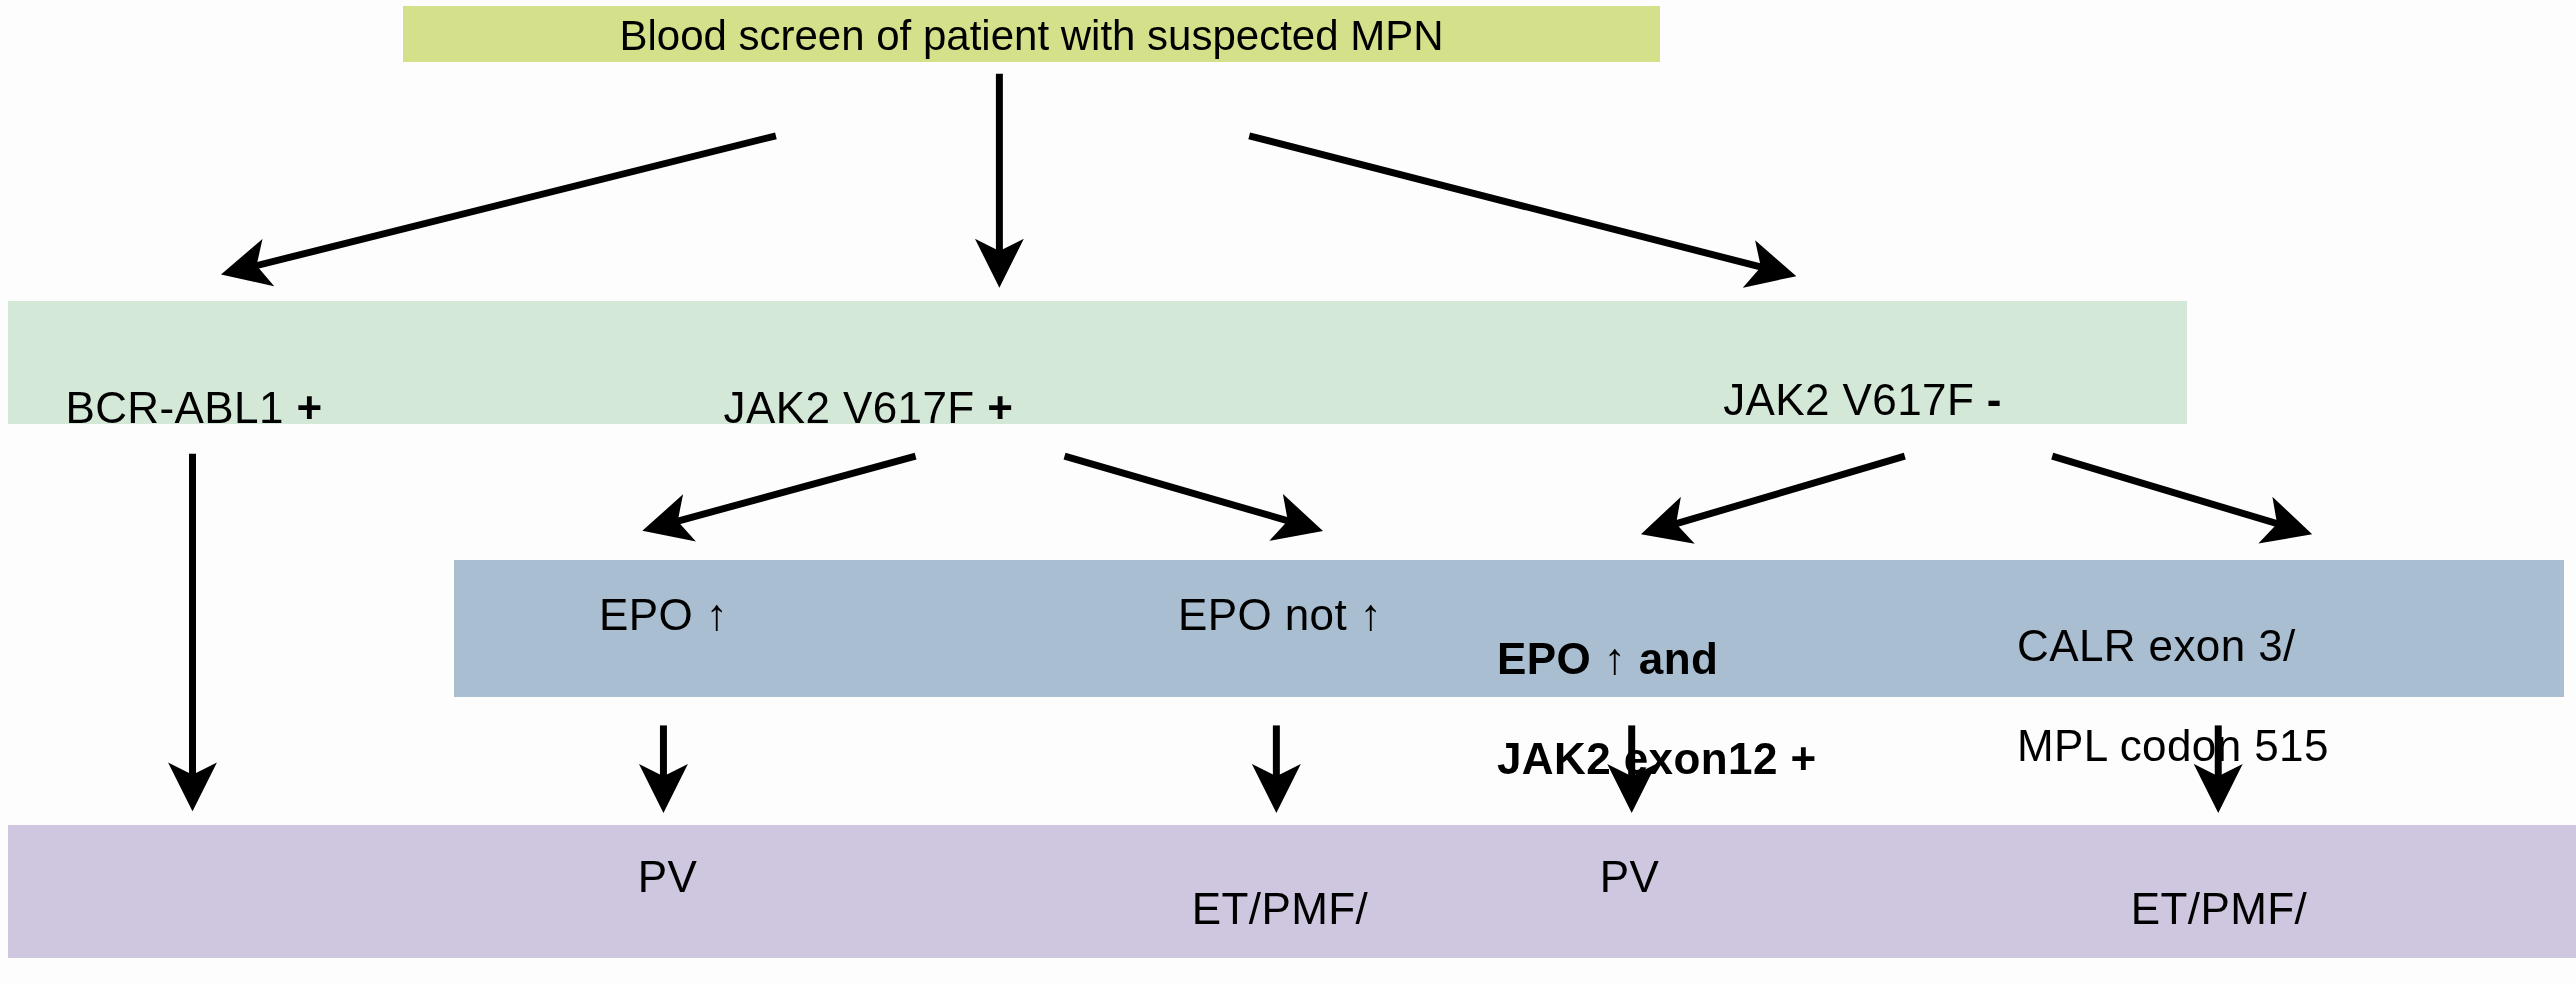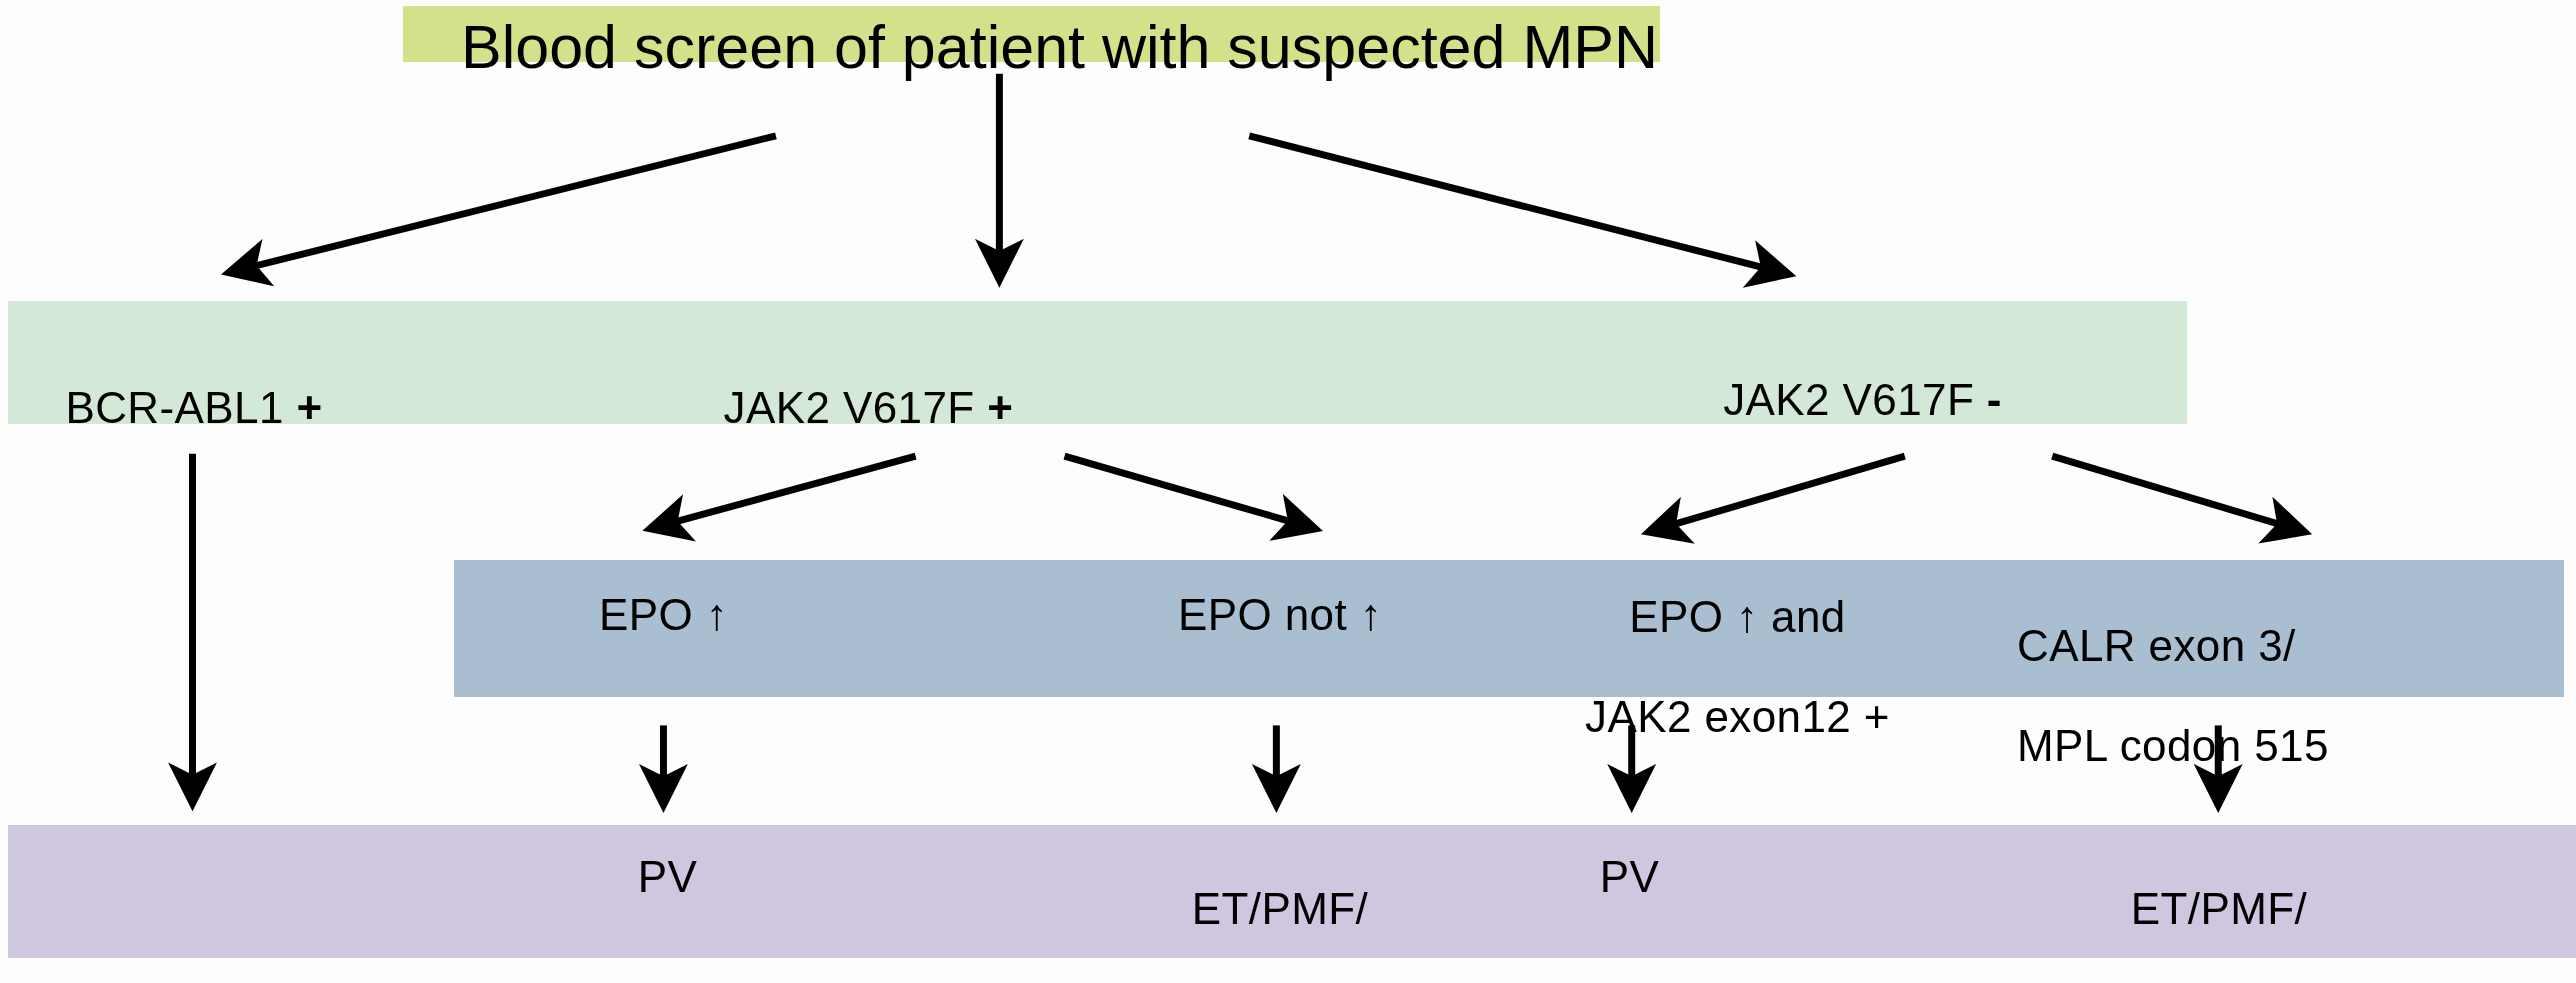--- a/index.html
+++ b/index.html
@@ -30,24 +30,23 @@
     white-space: pre-line;
     text-align: center;
     letter-spacing: 0.4px;
   }
   .band-label.two-line {
     line-height: 1.14;
   }
   .title-box-label {
     position: absolute;
     color: #000000;
-    font-size: 61px;
+    font-size: 42px;
     text-align: center;
     white-space: nowrap;
-    padding-left: 28px;
   }
   svg.arrows {
     position: absolute;
     left: 0;
     top: 0;
     width: 2576px;
     height: 983px;
     pointer-events: none;
   }
   .sym {
@@ -75,21 +74,21 @@
   <div class="band-label" style="left:1591px; top:326px; width:543px;">
     <span>JAK2 V617F</span><span> </span><span class="sym">-</span>
   </div>
 
   <div class="band" style="left:454px; top:560px; width:2110px; height:137px; background:#a9bfd1;"></div>
 
   <div class="band-label" style="left:1086px; top:590px; width:388px;">EPO not ↑</div>
 
   <div class="band-label" style="left:481px; top:590px; width:365px;">EPO ↑</div>
 
-  <div class="band-label two-line" style="left:1497px; top:542px; width:481px; text-align:center;">
+  <div class="band-label two-line" style="left:1497px; top:584px; width:481px; text-align:left;font-weight:bold;">
     <div>EPO ↑  and</div>
     <div>JAK2 exon12 +</div>
   </div>
 
   <div class="band-label two-line" style="left:2017px; top:571px; width:497px; text-align:left;">
     <div>CALR exon 3/</div>
     <div>MPL codon 515</div>
   </div>
 
   <div class="band" style="left:7.8px; top:825px; width:2568px; height:133px; background:#cfc6e0;"></div>

